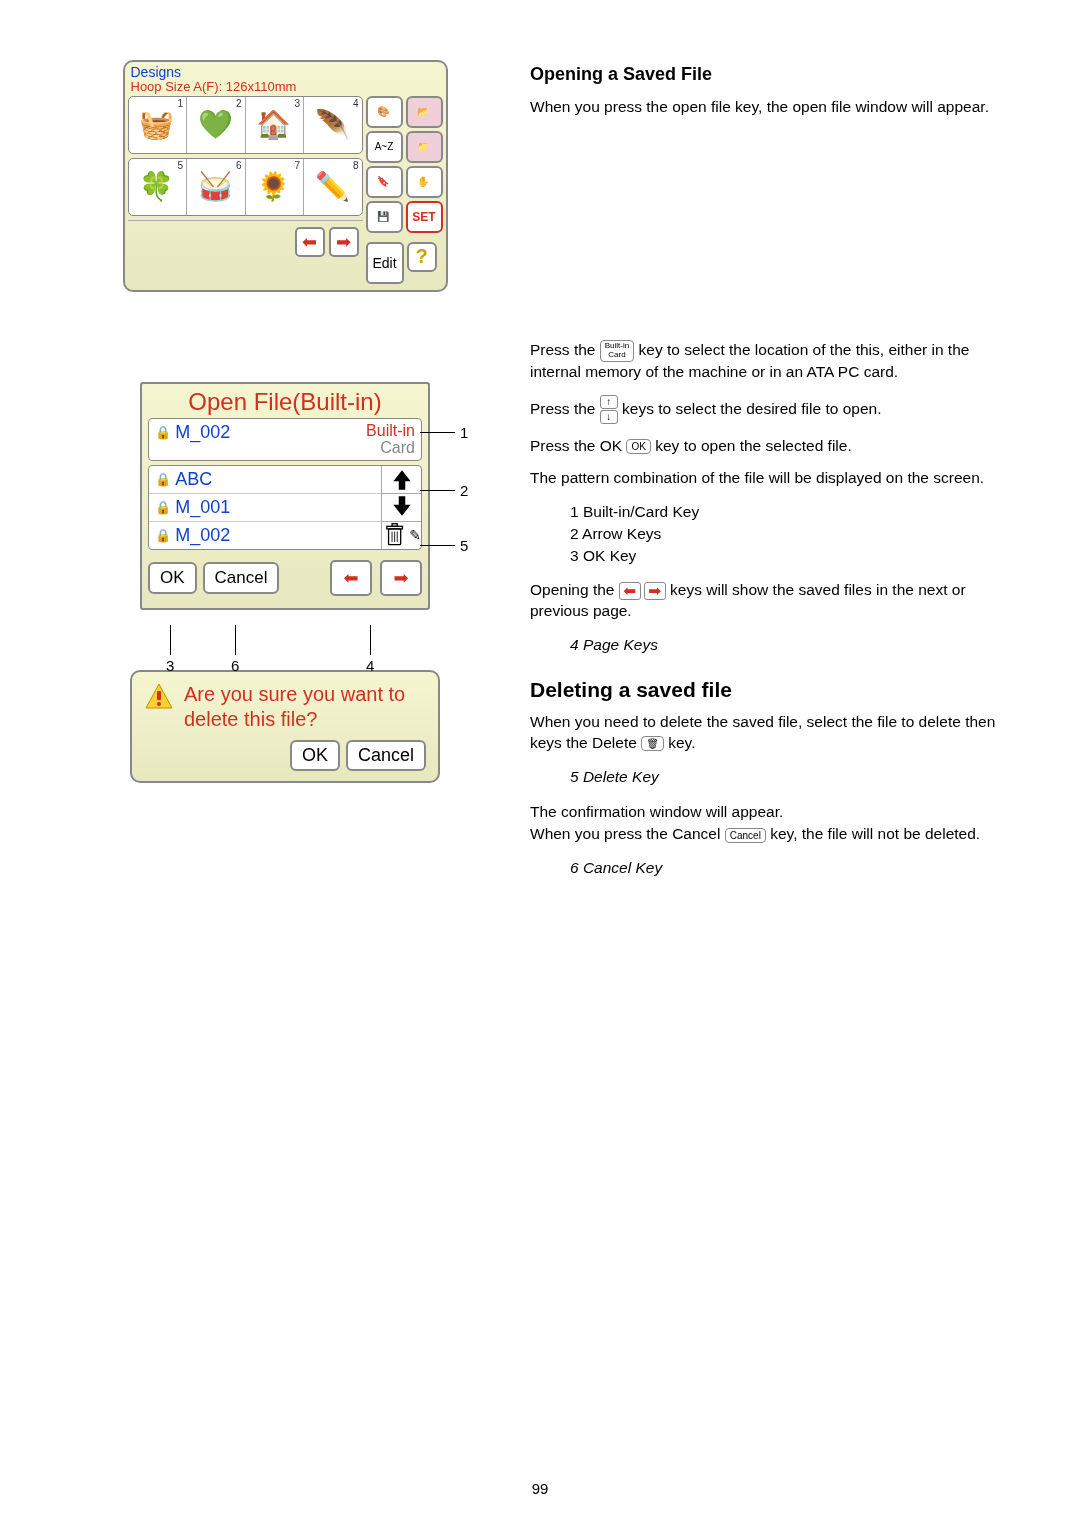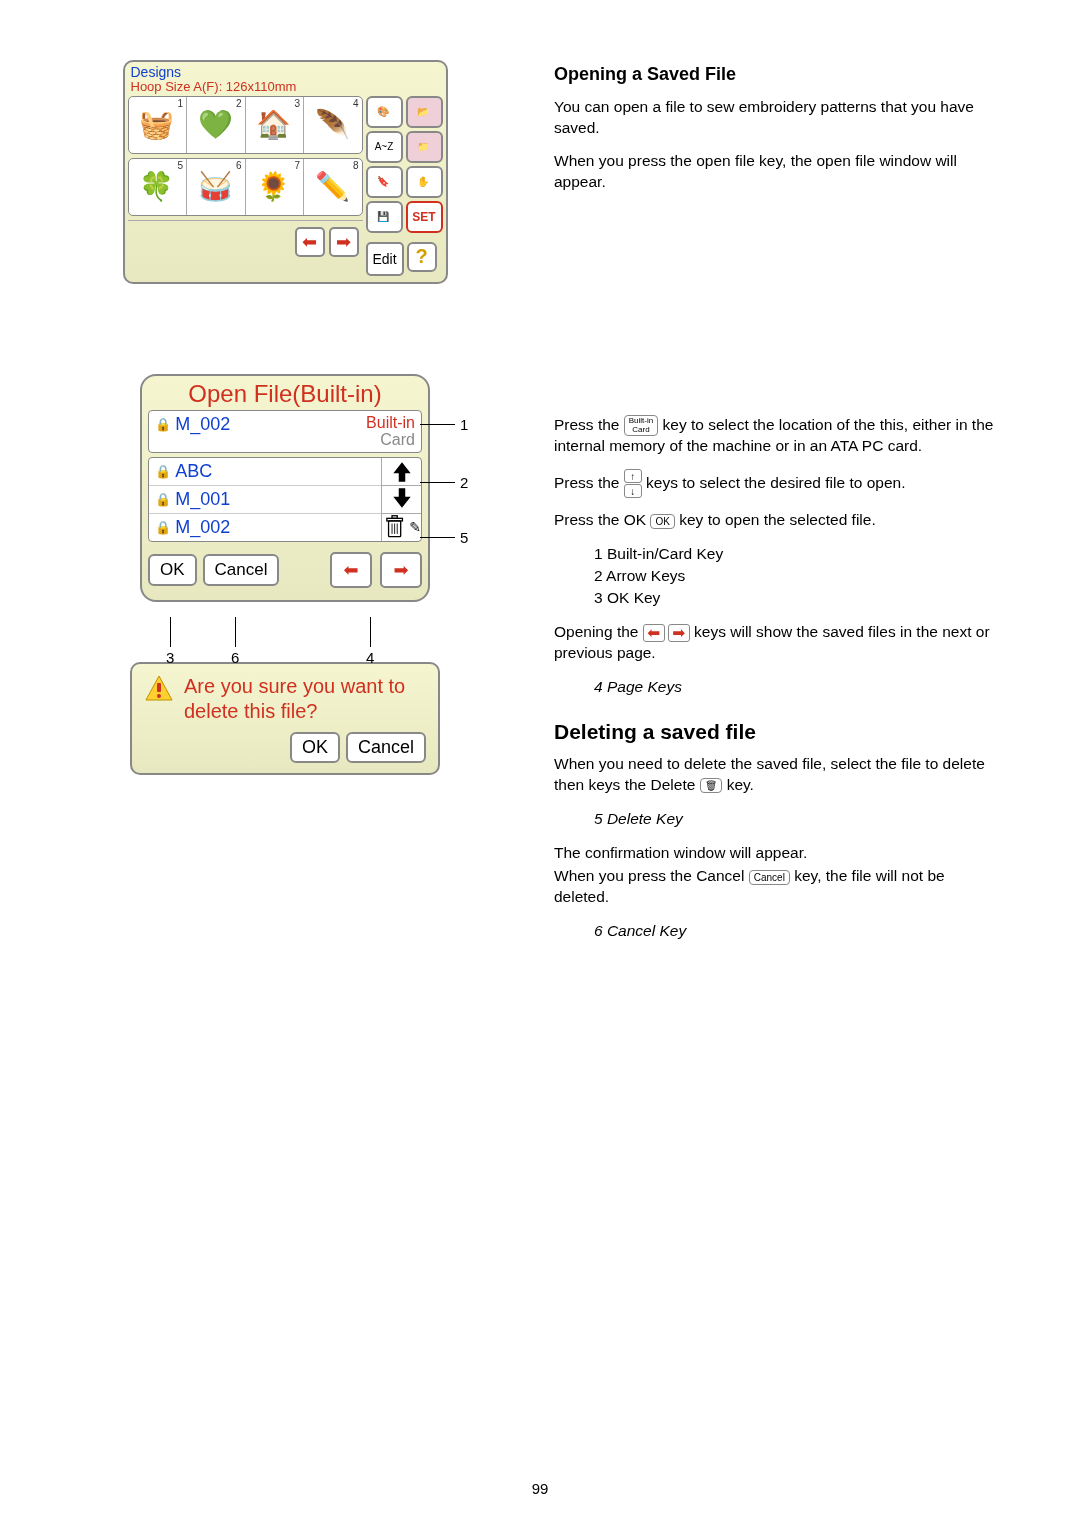--- a/index.html
+++ b/index.html
@@ -7,21 +7,21 @@
     font-family: Arial, Helvetica, sans-serif;
     font-size: 14px;
     background: #fff;
     width: 1080px;
     height: 1527px;
     position: relative;
     padding: 60px 80px 40px 100px;
   }
   .page { display: flex; gap: 60px; }
   .left-col { width: 370px; flex-shrink: 0; }
-  .right-col { flex: 1; padding-top: 4px; margin-left: 24px; }
+  .right-col { flex: 1; padding-top: 4px; }
 
   
   .designs-panel {
     border: 2px solid #888;
     border-radius: 10px;
     background: linear-gradient(#f5f5d0, #e8e8c0);
     width: 325px;
     margin: 0 auto 90px auto;
     position: relative;
   }
@@ -80,27 +80,27 @@
     width: 30px;
     height: 30px;
     border: 2px solid #888;
     border-radius: 5px;
     background: #fff;
     display: flex;
     align-items: center;
     justify-content: center;
   }
   .nav-btn .arrow-red { color: #d03020; font-size: 18px; }
-  .edit-btn { width: 38px; height: 34px; border: 2px solid #888; border-radius: 5px; background:#fff; font-size:14px; display:flex;align-items:center;justify-content:center;}
+  .edit-btn { width: 38px; height: 42px; border: 2px solid #888; border-radius: 5px; background:#fff; font-size:14px; display:flex;align-items:center;justify-content:center;}
   .help-btn { width: 30px; height: 30px; border: 2px solid #888; border-radius: 6px; background:#fff; color:#d0a000; font-size:20px; font-weight:bold; display:flex;align-items:center;justify-content:center;}
 
   
   .open-file-panel {
     border: 2px solid #888;
-    border-radius: 16px;
+    border-radius: 3px;
     background: linear-gradient(#f5f5d0, #e8e8c0);
     width: 290px;
     margin: 0 auto 50px auto;
     position: relative;
     padding-bottom: 12px;
   }
   .open-title {
     font-size: 24px;
     color: #d03020;
     text-align: center;
@@ -426,21 +426,20 @@
       <div class="confirm-btns">
         <div class="btn">OK</div>
         <div class="btn">Cancel</div>
       </div>
     </div>
 
   </div>
 
   <div class="right-col">
     <h2 class="section-title">Opening a Saved File</h2>
-    <p class="para">You can open a file to sew embroidery patterns that you have saved.</p>
     <p class="para">When you press the open file key, the open file window will appear.</p>
 
     <div class="spacer"></div>
 
     <p class="para">
       <span>Press the </span>
       <span class="inline-key stack">Built-in<br>Card</span>
       <span> key to select the location of the this, either in the internal memory of the machine or in an ATA PC card.</span>
     </p>
 
@@ -452,20 +451,21 @@
       </span>
       <span> keys to select the desired file to open.</span>
     </p>
 
     <p class="para">
       <span>Press the OK </span>
       <span class="inline-key">OK</span>
       <span> key to open the selected file.</span>
     </p>
 
+    <p class="para">The pattern combination of the file will be displayed on the screen.</p>
 
     <div class="key-list">
       <div>1  Built-in/Card Key</div>
       <div>2  Arrow Keys</div>
       <div>3  OK Key</div>
     </div>
 
     <p class="para">
       <span>Opening the </span>
       <span class="inline-nav-pair">

